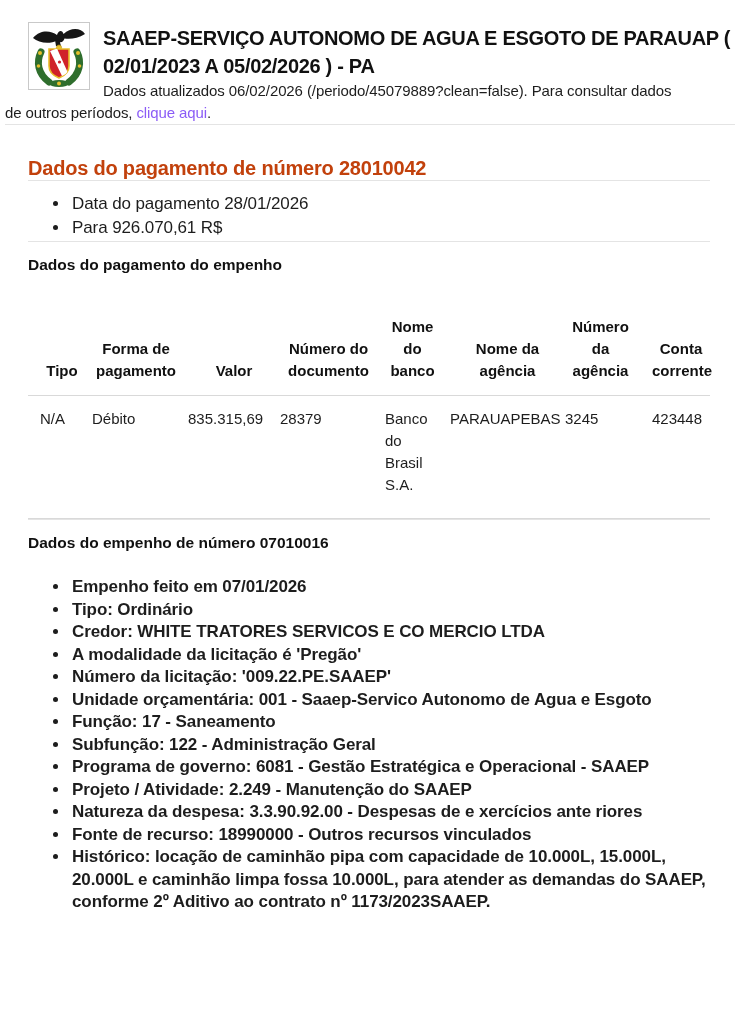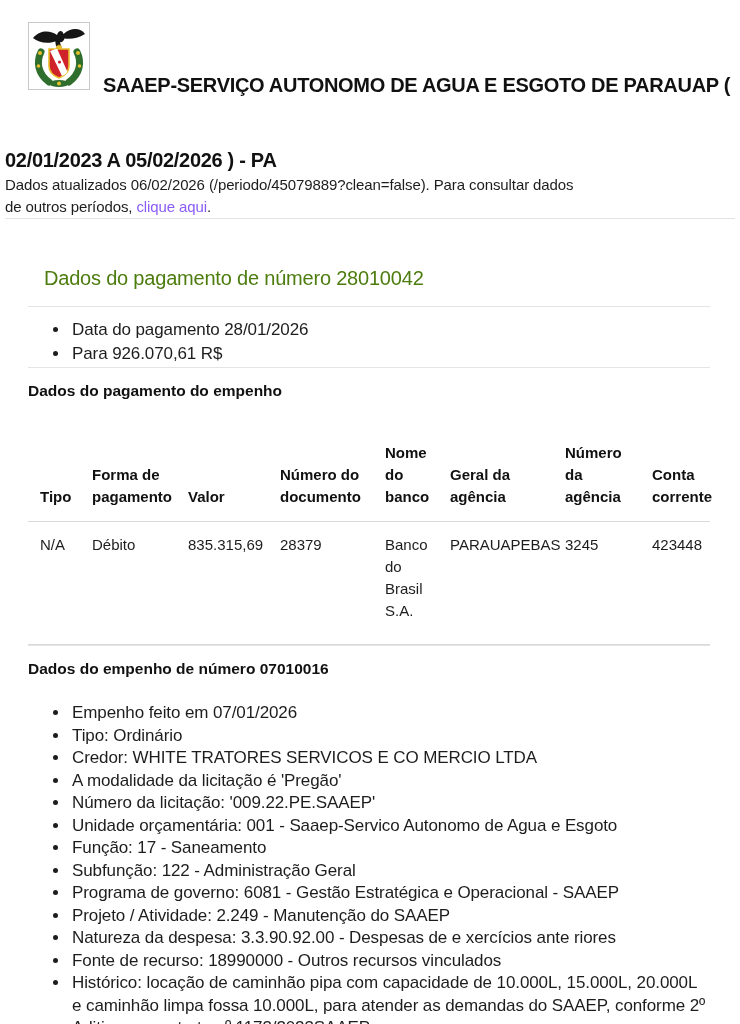--- a/index.html
+++ b/index.html
@@ -19,68 +19,68 @@
     float: left;
     width: 62px; height: 68px;
     margin: 22px 13px 10px 23px;
   }
   .title {
     margin: 0; padding-top: 24px;
     font-size: 20px; line-height: 28px;
     font-weight: bold; color: #111;
     letter-spacing: -0.3px;
   }
-  .title .tline { display: block; margin-top: 47px; }
+  .title .tline { display: block; }
   .update-note { font-size: 15px; line-height: 22px; letter-spacing: -0.1px; }
   .update-note .nline { display: block; }
   .link-plain { color: #8b5cf6; text-decoration: none; cursor: pointer; }
 
   hr.divider {
     border: none; border-top: 1px solid #e4e4e4;
     margin: 0; height: 0;
   }
   .hr-top { margin-top: 23px; }
 
   
   .content { margin: 0 25px 0 23px; }
 
   h2.section-title-lg {
-    margin: 16px; padding-top: 31px;
+    margin: 0; padding-top: 31px;
     font-size: 20px; line-height: 24px;
-    font-weight: normal; color: #4d7c0f;
+    font-weight: bold; color: #c2410c;
     letter-spacing: -0.2px;
   }
   .hr-under-h2 { margin-top: 7px; }
 
   .section-title-sm {
     margin: 0; padding-top: 13px;
     font-size: 15.5px; line-height: 20px;
     font-weight: bold; color: #111;
   }
 
   ul.bullets {
     margin: 12px 0 0; padding: 0 0 0 42px;
     font-size: 17px; line-height: 22px;
     letter-spacing: -0.1px;
   }
   ul.bullets li { margin: 0 0 2px; padding-left: 2px; }
   ul.bullets.tight { margin-top: 23px; line-height: 22.5px; }
-  ul.bullets.tight li { margin-bottom: 0; }
+  ul.bullets.tight li { margin-bottom: 0; font-weight: bold; }
 
   .hr-mid { margin-top: 37px; }
   .hr-after-table { margin-top: 50px; }
 
   
   table.pay-table {
     border-collapse: collapse; table-layout: fixed;
     width: 682px; margin-top: 41px;
     font-size: 15px; line-height: 22px;
   }
   table.pay-table th {
-    vertical-align: bottom; text-align: left;
+    vertical-align: bottom; text-align: center;
     font-weight: bold; color: #111;
     padding: 0 0 13px 0;
     border-bottom: 1px solid #d9d9d9;
   }
   table.pay-table td {
     vertical-align: top; text-align: left;
     padding: 12px 0 22px 0;
     border-bottom: 1px solid #d9d9d9;
   }
   .c1 { padding-left: 12px !important; }
@@ -162,21 +162,21 @@
           <col style="width:71px">
           <col style="width:74px">
       </colgroup>
       <thead>
         <tr>
           <th class="c1">Tipo</th>
           <th class="c2">Forma de pagamento</th>
           <th class="c3">Valor</th>
           <th class="c4">Número do documento</th>
           <th class="c5">Nome do banco</th>
-          <th class="c6">Geral da agência</th>
+          <th class="c6">Nome da agência</th>
           <th class="c7">Número da agência</th>
           <th class="c8">Conta corrente</th>
         </tr>
       </thead>
       <tbody>
         <tr>
           <td class="c1">N/A</td>
           <td class="c2">Débito</td>
           <td class="c3">835.315,69</td>
           <td class="c4">28379</td>

